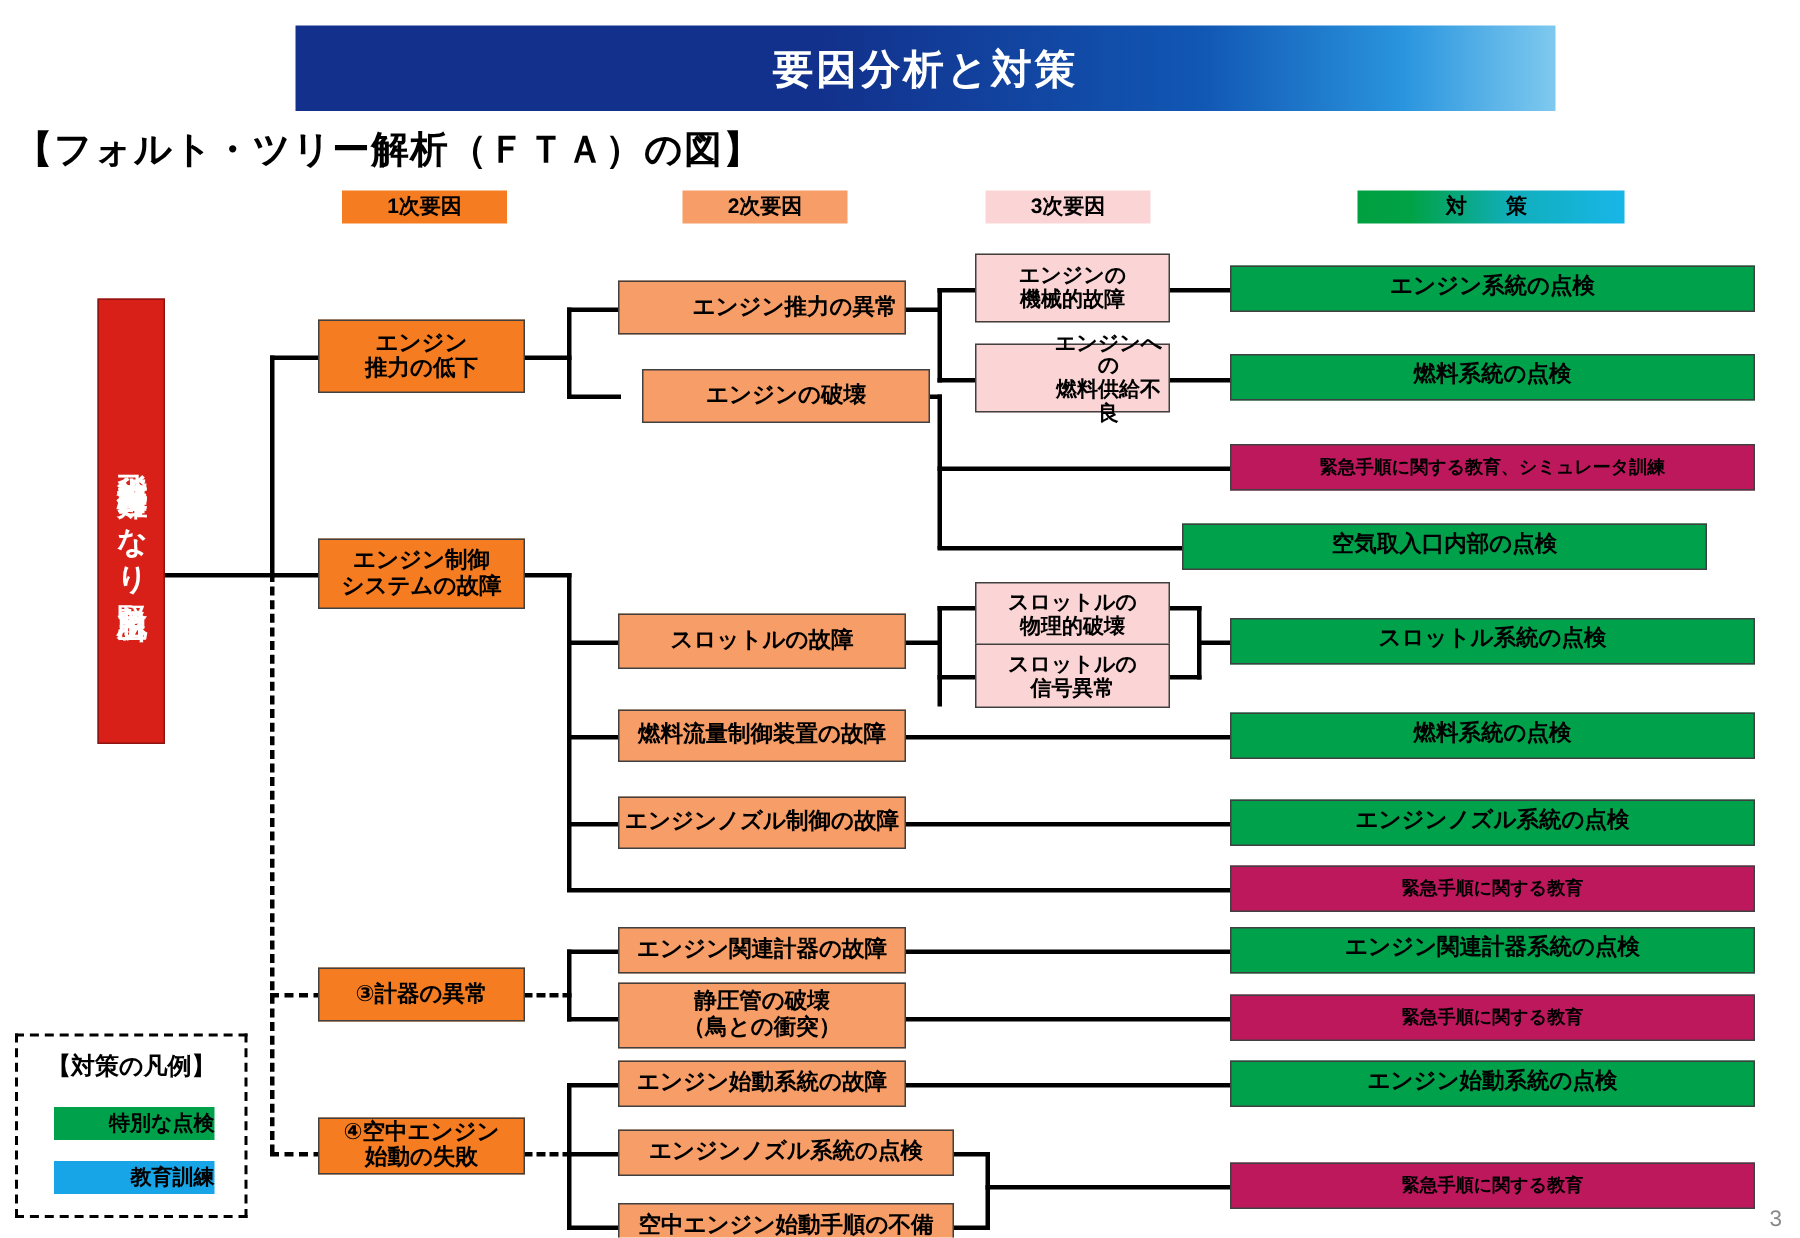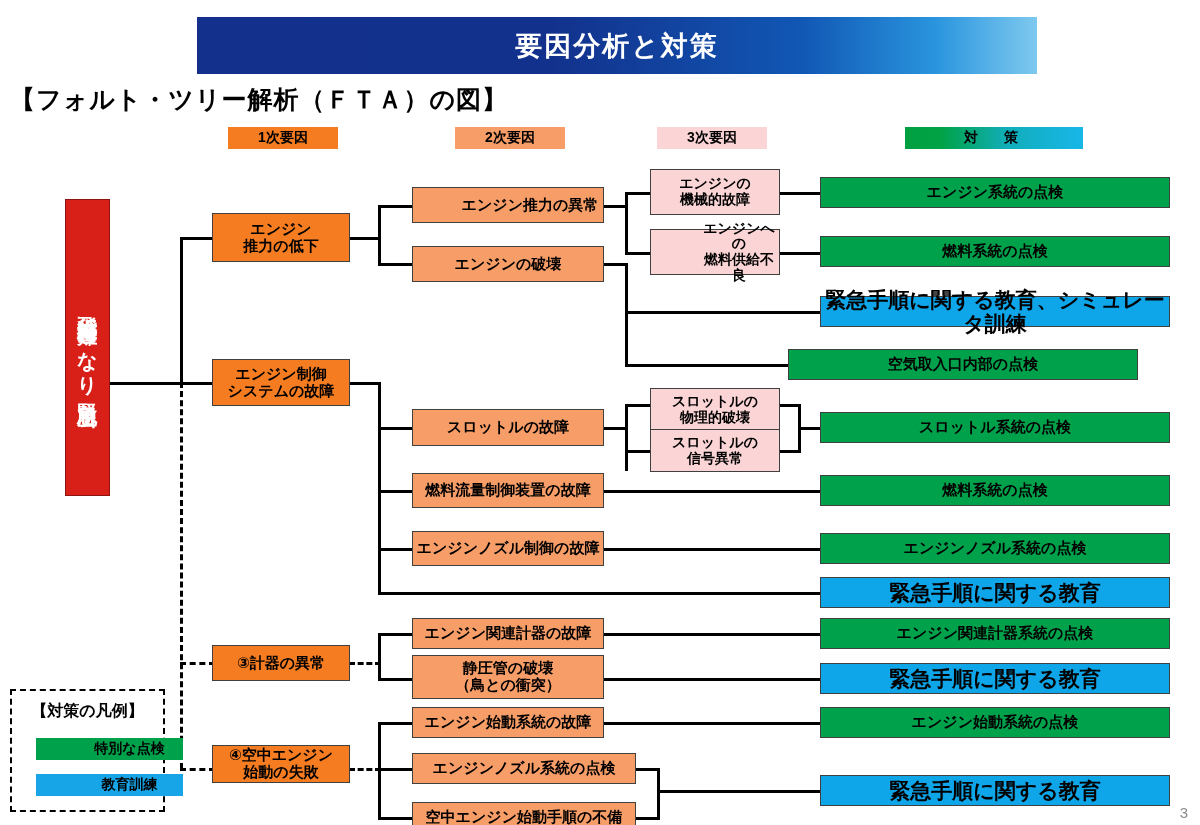--- a/index.html
+++ b/index.html
@@ -30,37 +30,37 @@
     display:flex;align-items:center;justify-content:center;text-align:center;
     font-weight:bold;line-height:1.12;z-index:3;}
 
   .root{background:#d81f18;border:1.5px solid #8d1410;color:#fff;font-size:20px;
         writing-mode:vertical-rl;text-orientation:upright;letter-spacing:2px;
         padding:6px 0;}
 
   .lv1{background:#f57c20;font-size:15px;}
   .lv2{background:#f79d67;font-size:15px;}
   .lv3{background:#fbd5d5;font-size:14px;}
-  .act-g{background:#00a14b;font-size:15px;}
-  .act-b{background:#0ea5e9;font-size:21px;}
+  .act-g{background:#00a14b;font-size:15px;font-family:Liberation Mono, monospace;}
+  .act-b{background:#be185d;font-size:12px;}
 
   
   .ln{position:absolute;background:#000;z-index:1;}
   .lnh{height:3px;}
   .lnv{width:3px;}
   .dashh{position:absolute;height:0;border-top:3px dashed #000;z-index:1;}
   .dashv{position:absolute;width:0;border-left:3px dashed #000;z-index:1;}
 
   
   .legend{position:absolute;left:10px;top:689px;width:155px;height:123px;
     box-sizing:border-box;border:2.5px dashed #000;background:#fff;z-index:4;}
   .legend-title{position:absolute;left:0;top:10px;width:100%;text-align:center;
     font-size:16px;font-weight:bold;}
   .legend-sw{position:absolute;left:24px;width:107px;height:22px;
-    display:flex;align-items:center;justify-content:center;font-size:14px;font-weight:bold;padding-left:40px;}
+    display:flex;align-items:center;justify-content:flex-end;font-size:14px;font-weight:bold;}
   .legend-sw.g{top:47px;background:#00a14b;}
   .legend-sw.b{top:83px;background:#17a5e8;}
 
   .pagenum{position:absolute;right:12px;bottom:4px;font-size:15px;color:#8a8a8a;}
 </style>
 </head>
 <body>
 
 <div id="stage">
 
@@ -134,21 +134,21 @@
   <div class="ln lnv" style="left:378px;top:722px;height:98px;"></div>
   <div class="ln lnh" style="left:378px;top:722px;width:36px;"></div>
   <div class="ln lnh" style="left:378px;top:768px;width:36px;"></div>
   <div class="ln lnh" style="left:378px;top:817px;width:36px;"></div>
   <div class="dashh" style="left:349px;top:768px;width:32px;"></div>
 
   <div class="node lv2" style="left:412px;top:187px;width:192px;height:36px;padding-left:44px;">
     <span>エンジン推力の異常</span>
     </div>
 
-  <div class="node lv2" style="left:412px;top:246px;width:192px;height:36px;">
+  <div class="node lv2" style="left:428px;top:246px;width:192px;height:36px;">
     <span>エンジンの破壊</span>
     </div>
 
   <div class="node lv2" style="left:412px;top:409px;width:192px;height:37px;">
     <span>スロットルの故障</span>
     </div>
 
   <div class="node lv2" style="left:412px;top:531px;width:192px;height:35px;">
     <span>エンジンノズル制御の故障</span>
     </div>

